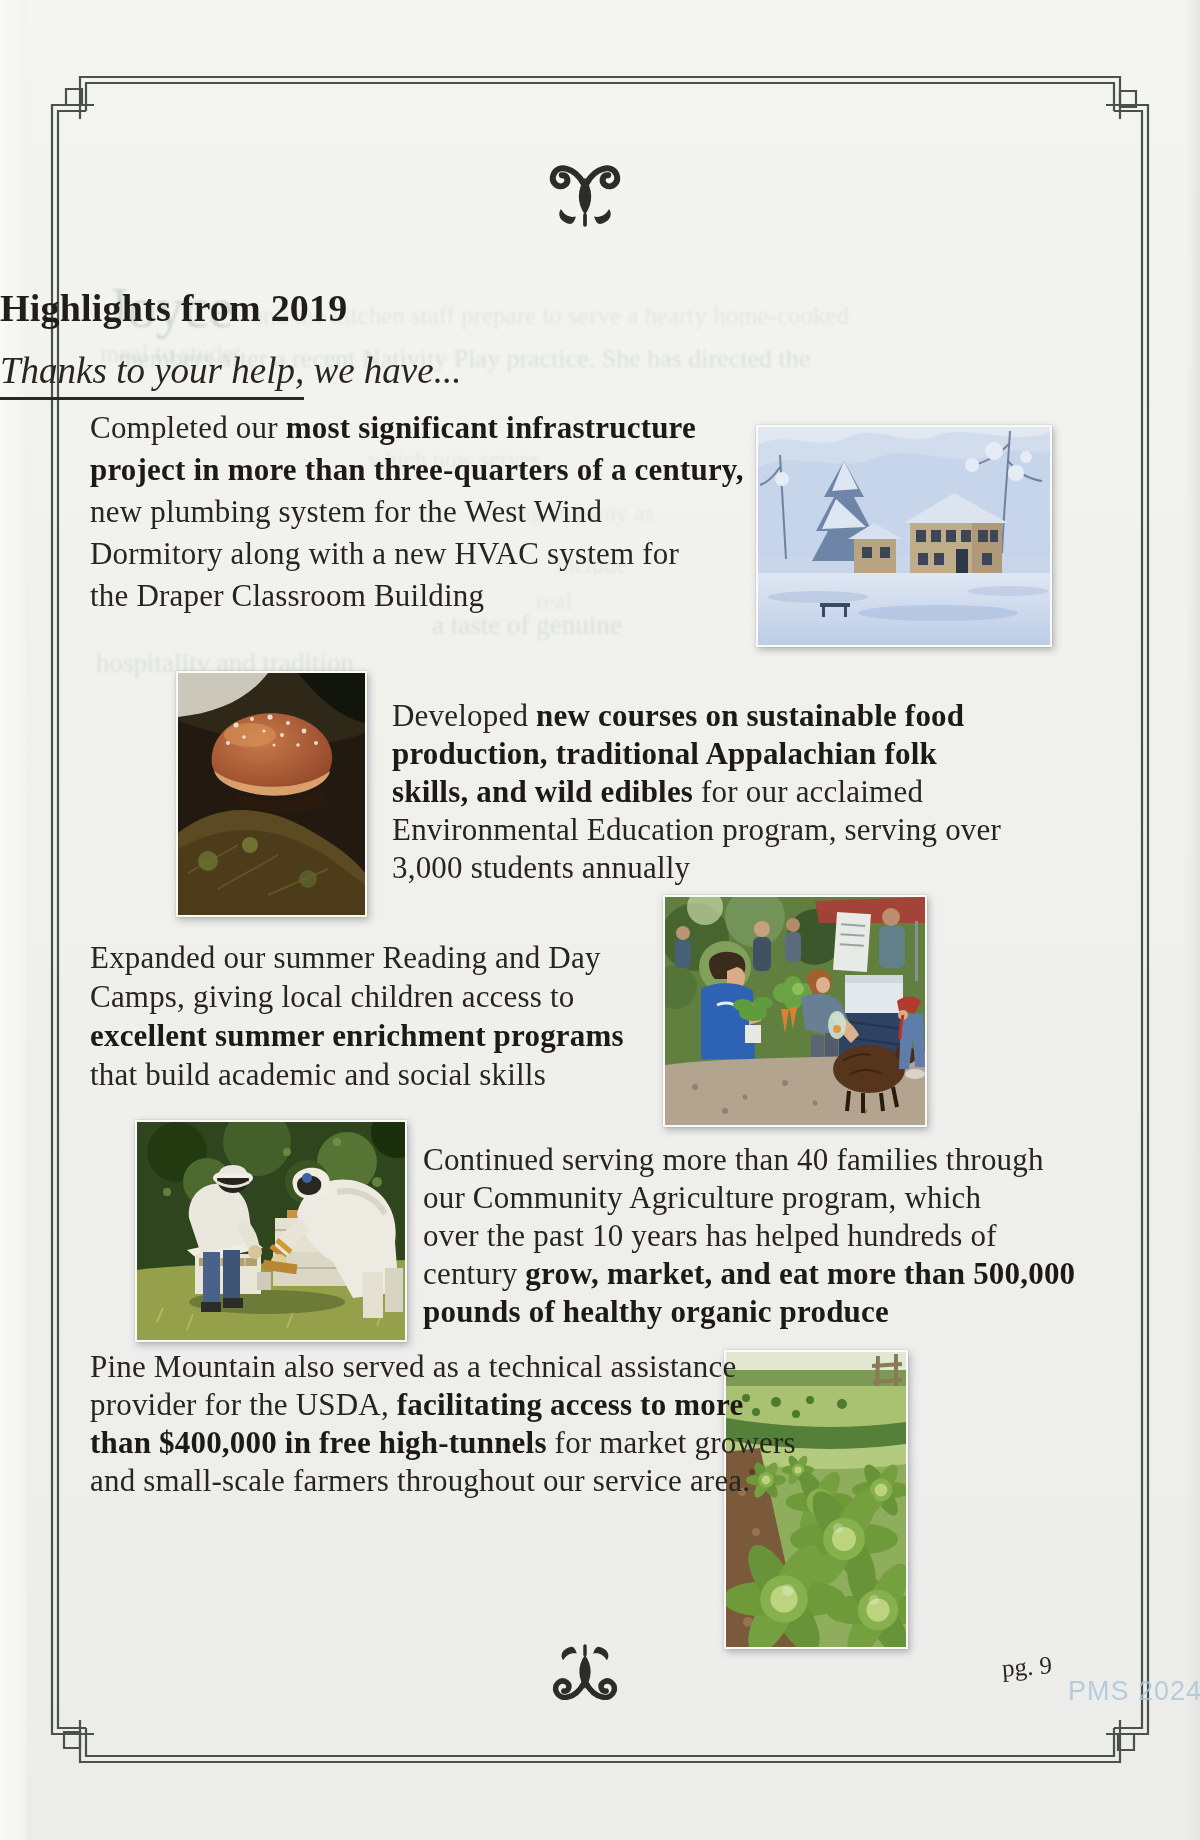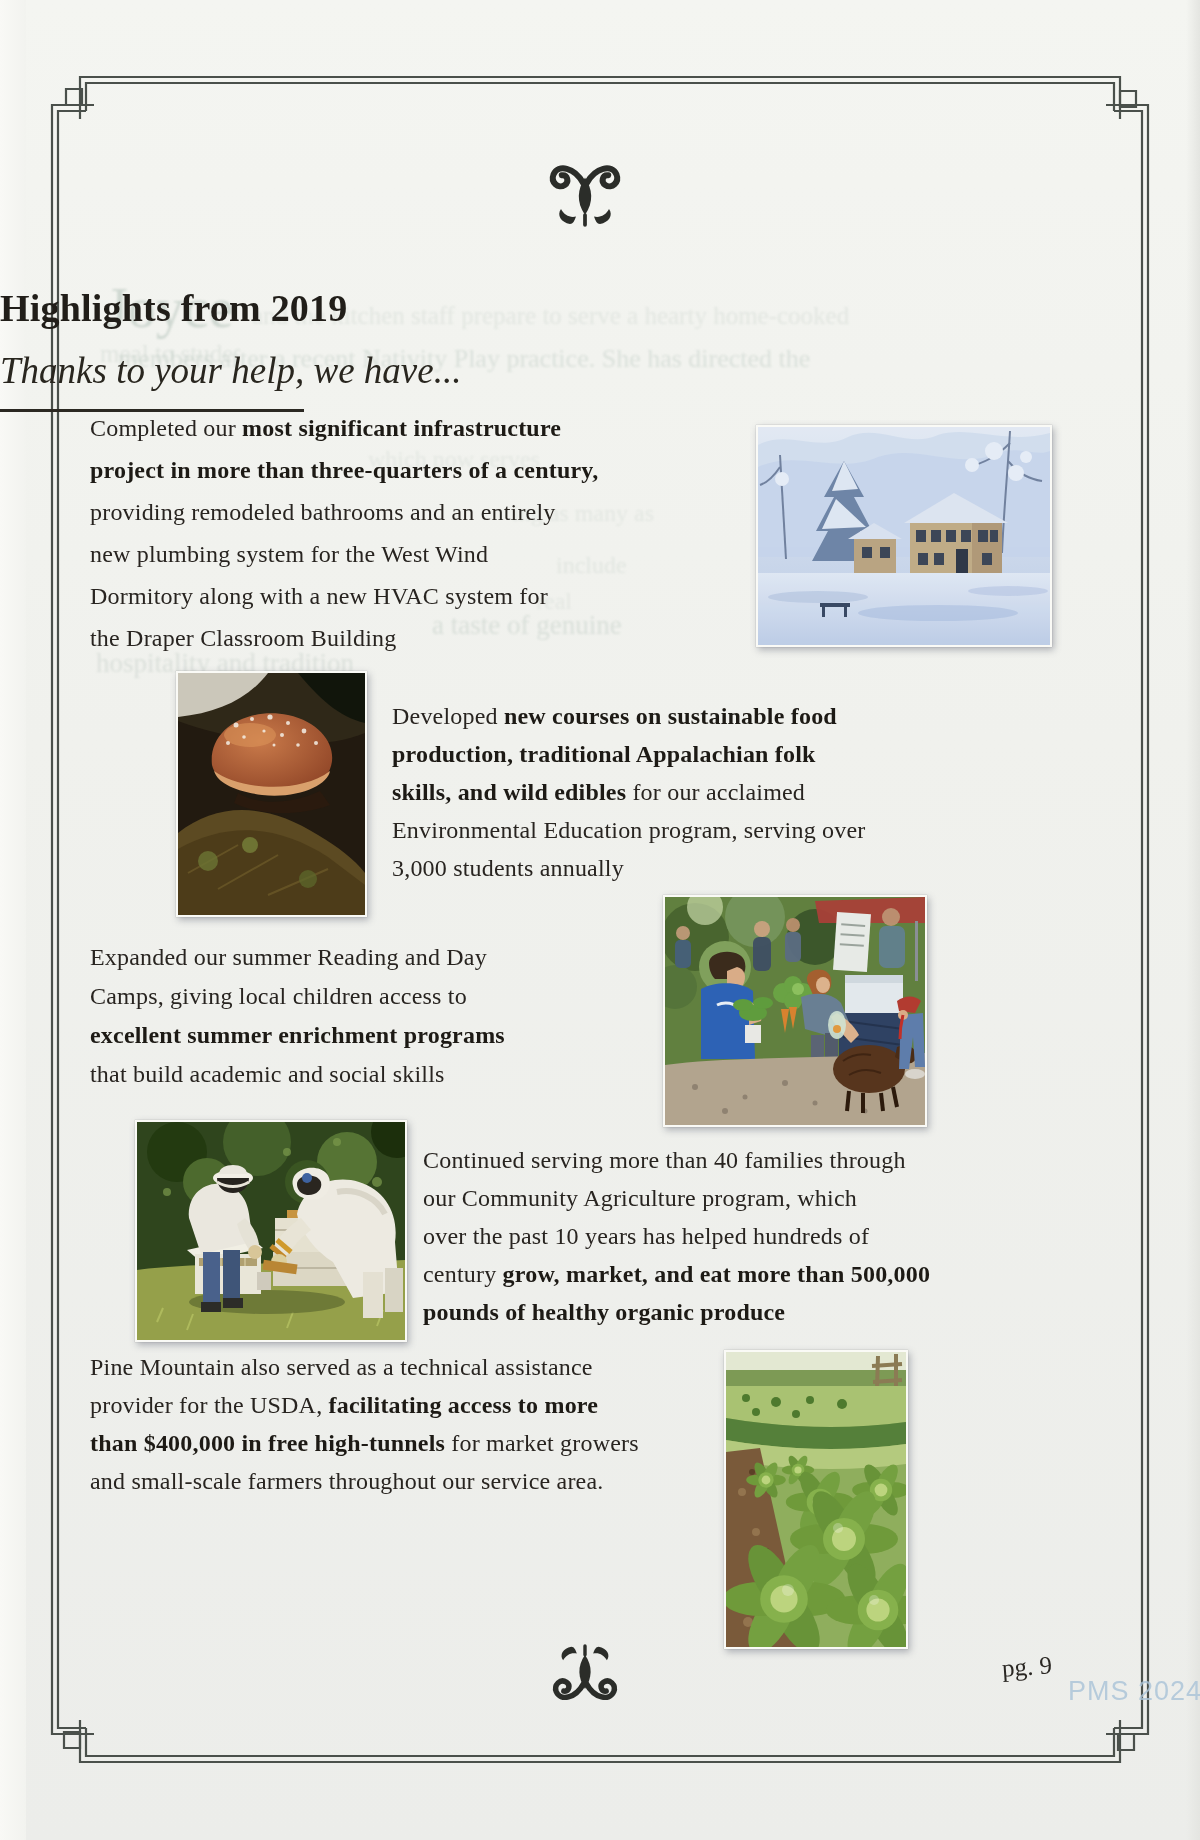--- a/index.html
+++ b/index.html
@@ -17,23 +17,23 @@
 
   #frame-svg{position:absolute;left:0;top:0;z-index:2;pointer-events:none;}
 
   .ornament{position:absolute;z-index:3;}
   #ornament-top{left:540px;top:156px;width:90px;height:76px;}
   #ornament-bottom{left:544px;top:1640px;width:82px;height:68px;transform:scaleY(-1);}
 
   .centerband{position:absolute;left:0;width:1166px;z-index:4;}
   #title{top:286px;font-size:38px;font-weight:700;letter-spacing:.2px;color:#211e19;}
   #subtitle{top:349px;font-size:37px;font-style:italic;color:#29261f;}
-  #subtitle .ul{border-bottom:3px solid #2b2822;padding-bottom:18px;}
-
-  .para{position:absolute;z-index:4;font-size:24px;color:#282420;}
+  #subtitle .ul{border-bottom:3px solid #2b2822;padding-bottom:6px;}
+
+  .para{position:absolute;z-index:4;font-size:31px;color:#282420;}
   .pline{white-space:nowrap;letter-spacing:.2px;}
   .pline strong{font-weight:700;color:#1d1a15;}
   #p1{left:90px;top:407px;line-height:42px;}
   #p2{left:392px;top:697px;line-height:38px;}
   #p3{left:90px;top:938px;line-height:39px;}
   #p4{left:423px;top:1141px;line-height:38px;}
   #p5{left:90px;top:1348px;line-height:38px;}
 
   .photo{position:absolute;z-index:3;border:2px solid #fafaf6;
     box-shadow:2px 3px 7px rgba(95,100,115,.45),0 0 1px rgba(60,60,60,.4);}
@@ -123,21 +123,20 @@
   </svg>
 
   <div id="title" class="centerband">Highlights from 2019</div>
   <div id="subtitle" class="centerband">
     <span class="ul">Thanks to your help,</span><span> we have...</span>
   </div>
 
   <div id="p1" class="para">
       <div class="pline"><span>Completed our </span><strong>most significant infrastructure</strong></div>
       <div class="pline"><strong>project in more than three-quarters of a century,</strong></div>
-      <div class="pline"><span>providing remodeled bathrooms and an entirely</span></div>
       <div class="pline"><span>new plumbing system for the West Wind</span></div>
       <div class="pline"><span>Dormitory along with a new HVAC system for</span></div>
       <div class="pline"><span>the Draper Classroom Building</span></div>
     </div>
   <div id="p2" class="para">
       <div class="pline"><span>Developed </span><strong>new courses on sustainable food</strong></div>
       <div class="pline"><strong>production, traditional Appalachian folk</strong></div>
       <div class="pline"><strong>skills, and wild edibles</strong><span> for our acclaimed</span></div>
       <div class="pline"><span>Environmental Education program, serving over</span></div>
       <div class="pline"><span>3,000 students annually</span></div>

